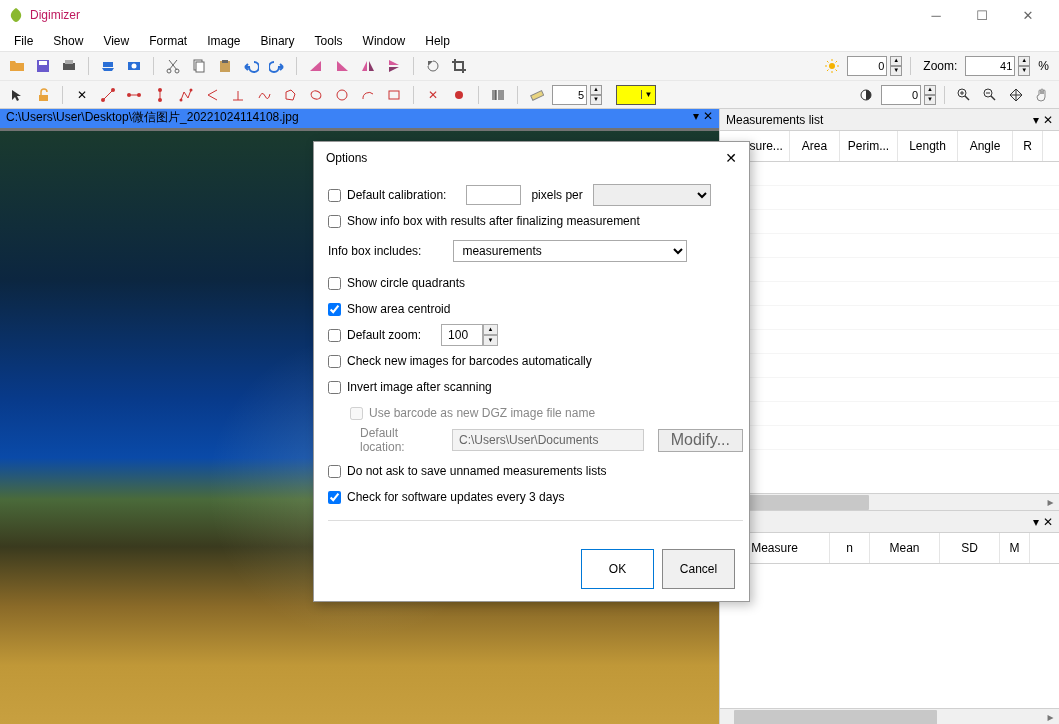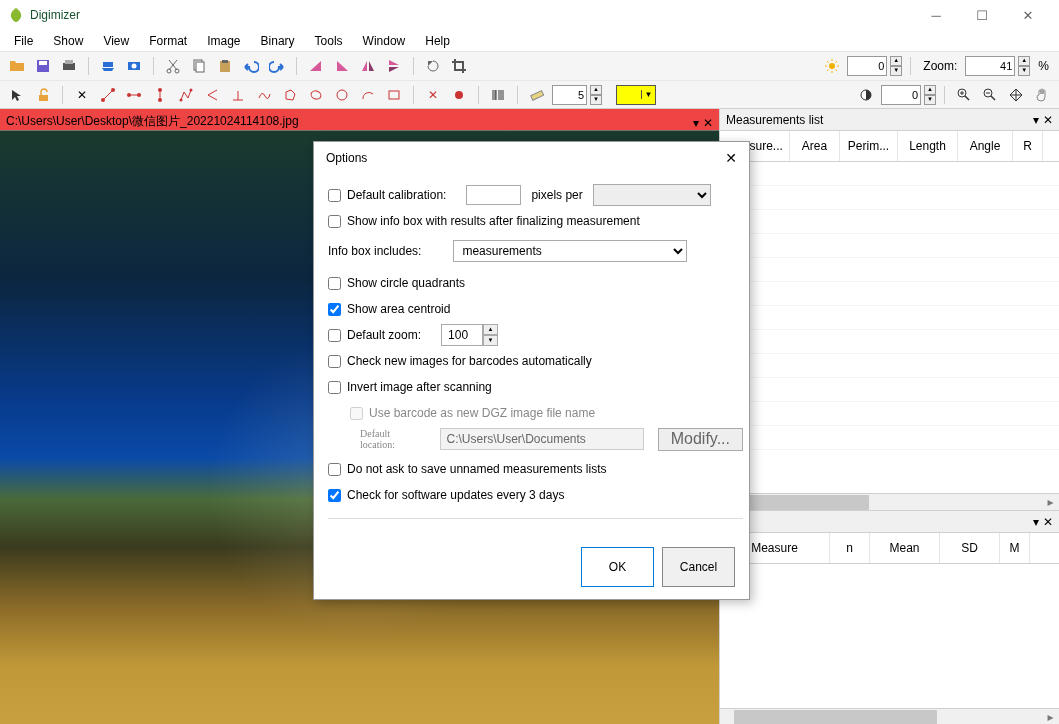--- a/index.html
+++ b/index.html
@@ -1,21 +1,21 @@
 <!DOCTYPE html>
 <html><head>
 <meta charset="utf-8">
 <style>
 * { box-sizing: border-box; margin: 0; padding: 0; font-family: "Segoe UI", Tahoma, sans-serif; font-size: 12px; }
 body { background: #fff; width: 1059px; height: 724px; overflow: hidden; position: relative; }
 
 
 .titlebar { height: 30px; display: flex; align-items: center; padding: 0 8px; background: #fff; }
 .titlebar .logo { width: 16px; height: 16px; margin-right: 6px; }
-.titlebar .title { color: #14532d; font-size: 12px; }
+.titlebar .title { color: #be185d; font-size: 12px; }
 .titlebar .win-controls { margin-left: auto; display: flex; }
 .titlebar .win-controls div { width: 46px; height: 30px; display: flex; align-items: center; justify-content: center; color: #666; font-size: 13px; }
 
 
 .menubar { height: 22px; display: flex; align-items: center; padding: 0 4px; border-bottom: 1px solid #e5e5e5; }
 .menubar .mitem { padding: 3px 10px; cursor: default; }
 
 
 .toolbars { background: #f5f5f5; border-bottom: 1px solid #d0d0d0; }
 .toolbar-row { height: 28px; display: flex; align-items: center; padding: 0 6px; gap: 4px; }
@@ -29,21 +29,21 @@
 .color-swatch { width: 40px; height: 20px; border: 1px solid #555; background: yellow; display: flex; align-items: center; }
 .color-swatch .dd { margin-left: auto; border-left: 1px solid #555; width: 14px; text-align: center; font-size: 8px; }
 .zoom-label { font-size: 12px; margin: 0 4px; }
 
 
 .main { display: flex; height: calc(724px - 30px - 22px - 56px); }
 .left-pane { width: 720px; display: flex; flex-direction: column; border-right: 1px solid #d0d0d0; }
 .right-pane { flex: 1; display: flex; flex-direction: column; }
 
 
-.pathbar { height: 22px; background: #ef4444; display: flex; align-items: flex-end; padding: 0 6px; font-family: "Consolas", monospace; font-size: 12px; border-bottom: 1px solid #737373; }
+.pathbar { height: 22px; background: #3b82f6; display: flex; align-items: flex-start; padding: 0 6px; font-family: "Consolas", monospace; font-size: 12px; border-bottom: 3px solid #737373; }
 .pathbar .path-close { margin-left: auto; display: flex; gap: 4px; }
 
 
 .image-area { flex: 1; position: relative; background: #fff; overflow: hidden; }
 .fake-image { width: 100%; height: 100%; background: linear-gradient(to bottom, #1a3a2e 0%, #0c2640 25%, #083a8a 45%, #0a4aa8 55%, #4a6a3a 62%, #3a3a1e 70%, #8a6a28 80%, #c09838 90%, #c8a040 100%); position: relative; }
 .fake-image::before { content: ""; position: absolute; inset: 0; background: radial-gradient(circle at 50% 60%, rgba(255,255,200,0.15) 0%, transparent 30%); }
 
 
 .panel-header { height: 22px; background: #f0f0f0; border-bottom: 1px solid #d0d0d0; display: flex; align-items: center; padding: 0 6px; font-family: "Consolas", monospace; font-size: 12px; }
 .panel-header .ph-controls { margin-left: auto; display: flex; gap: 4px; }
@@ -67,21 +67,21 @@
 .dlg-row { display: flex; align-items: center; min-height: 26px; margin-bottom: 0px; }
 .dlg-row label { font-size: 12px; display: flex; align-items: center; }
 .dlg-row input[type=checkbox] { margin-right: 6px; width: 13px; height: 13px; }
 .dlg-input { border: 1px solid #aaa; height: 20px; padding: 0 4px; font-size: 12px; }
 .dlg-select { border: 1px solid #aaa; height: 22px; background: #eee; padding: 0 4px; width: 118px; font-size: 12px; }
 .dlg-select.wide { width: 234px; background: #fff; }
 .dlg-spin { display: flex; }
 .dlg-spin input { width: 42px; height: 22px; border: 1px solid #aaa; text-align: left; padding: 0 6px; font-size: 12px; }
 .dlg-spin .sp { display: flex; flex-direction: column; }
 .dlg-spin .sp div { width: 15px; height: 11px; border: 1px solid #aaa; background: #eee; font-size: 6px; text-align: center; line-height: 8px; }
-.dlg-label-right { margin-left: 22px; color: #888; font-size: 10px; font-family: Liberation Serif, serif; }
+.dlg-label-right { margin-left: 22px; color: #888; font-size: 12px; }
 .dlg-readonly { border: 1px solid #ccc; background: #f3f3f3; height: 22px; padding: 0 6px; color: #666; width: 210px; font-size: 12px; display: flex; align-items: center; }
 .dlg-btn { border: 1px solid #aaa; background: #eee; height: 23px; padding: 0 12px; font-size: 16px; cursor: default; color: #666; }
 .dlg-sep { border-top: 1px solid #ddd; margin: 10px 0; }
 .dlg-footer { display: flex; justify-content: flex-end; gap: 8px; padding: 6px 14px 12px; }
 .dlg-footer button { width: 73px; height: 40px; border: 1px solid #888; background: #f0f0f0; font-size: 12px; cursor: default; }
 .dlg-footer button.primary { border: 1px solid #0078d7; background:#fff; }
 .indent { padding-left: 22px; }
 .nested-disabled { color: #888; }
 </style>
 </head>

